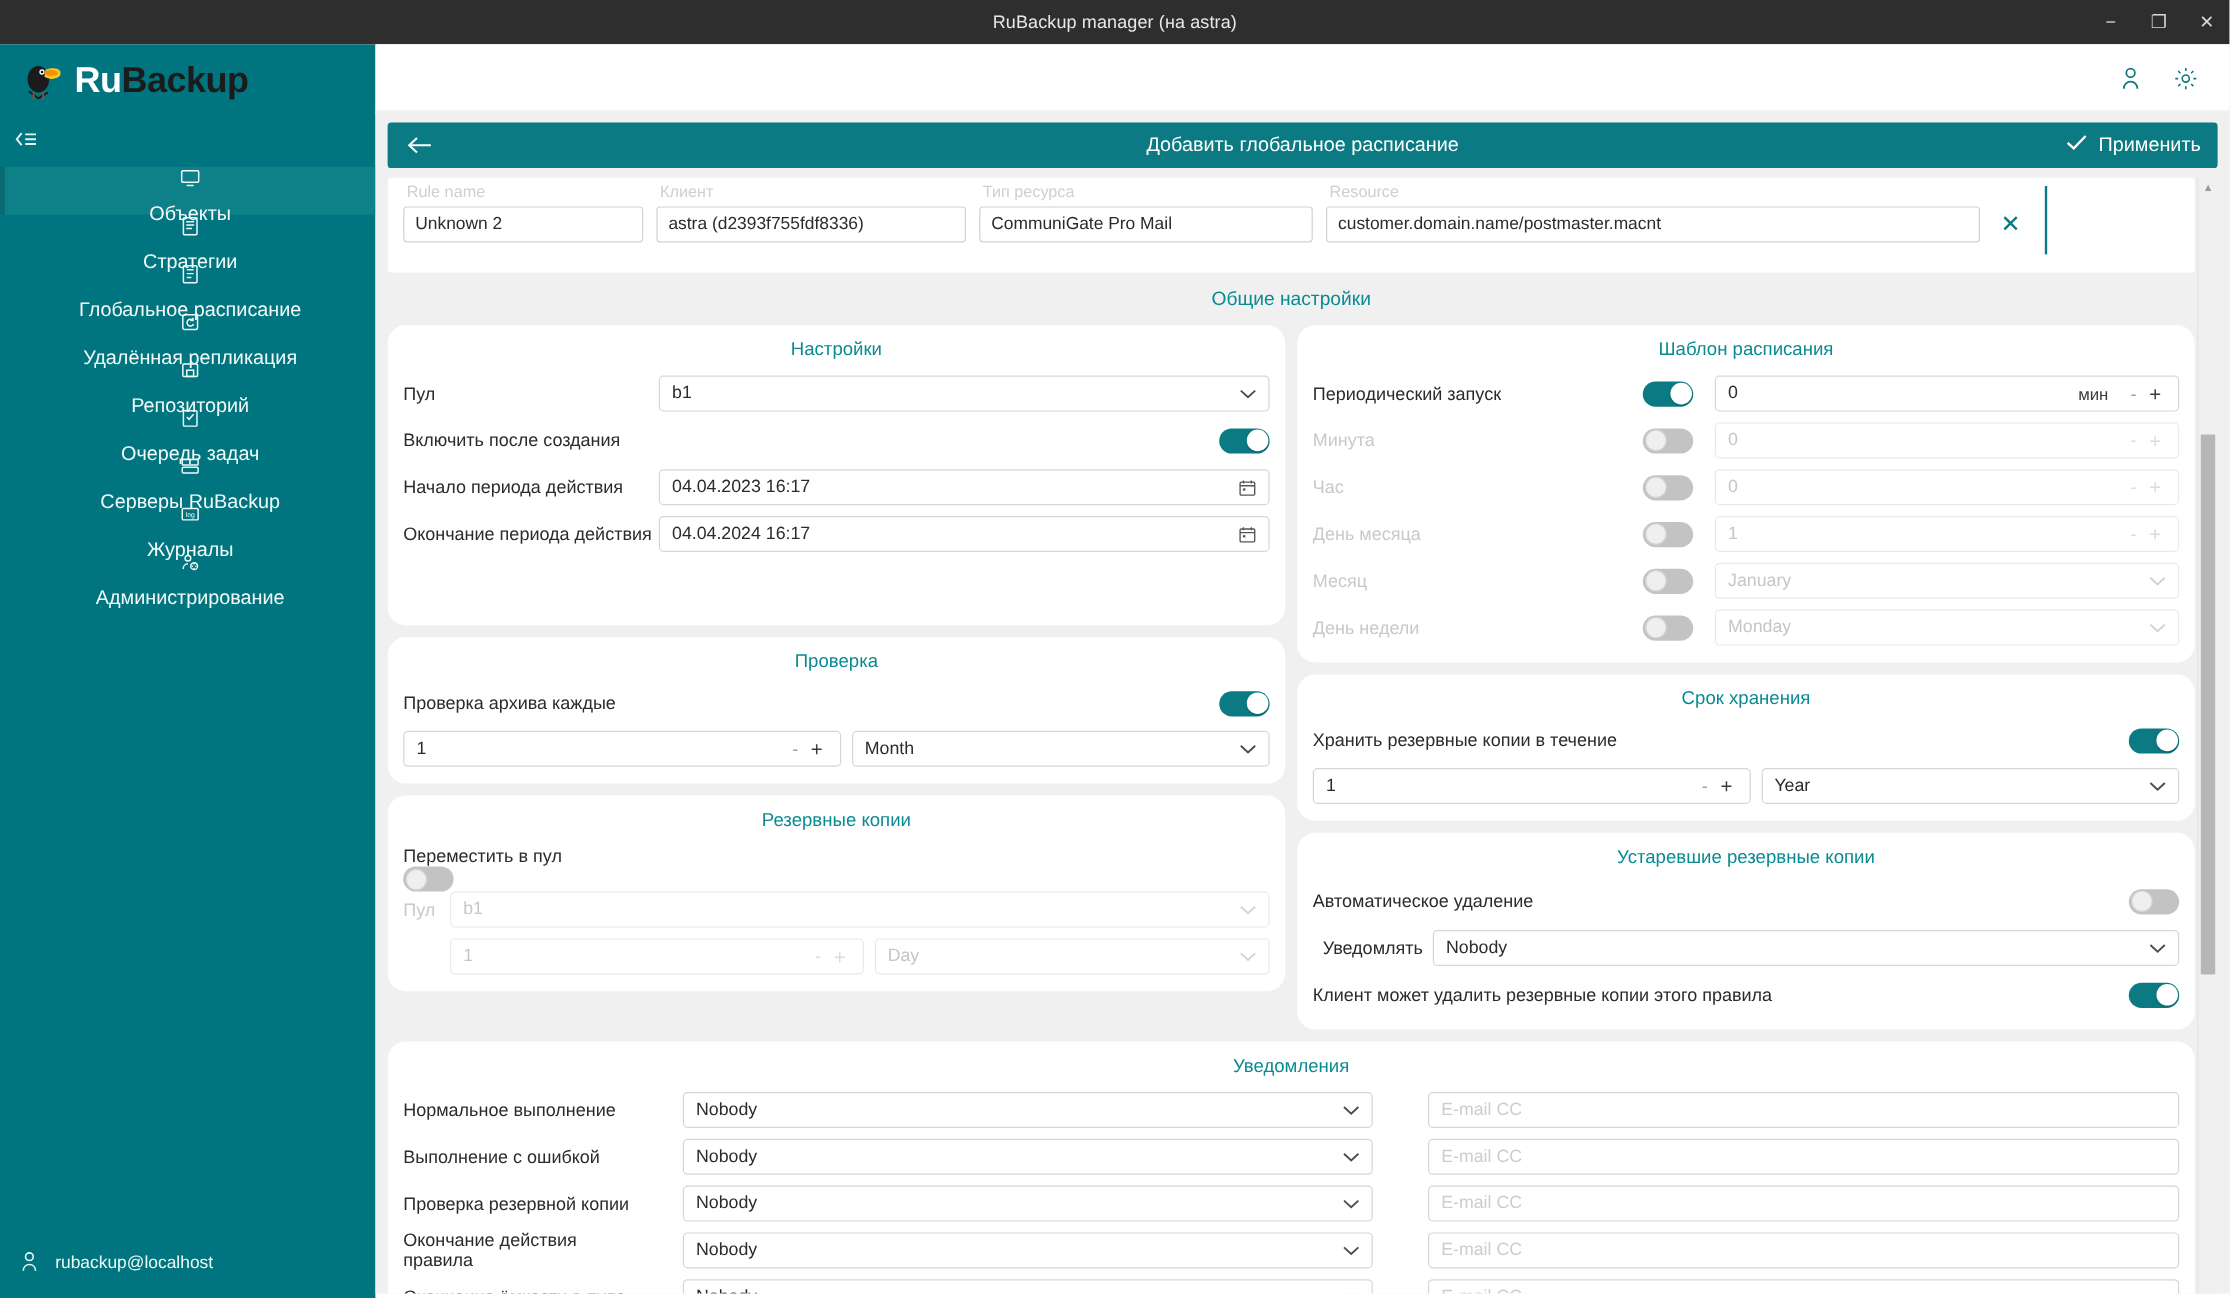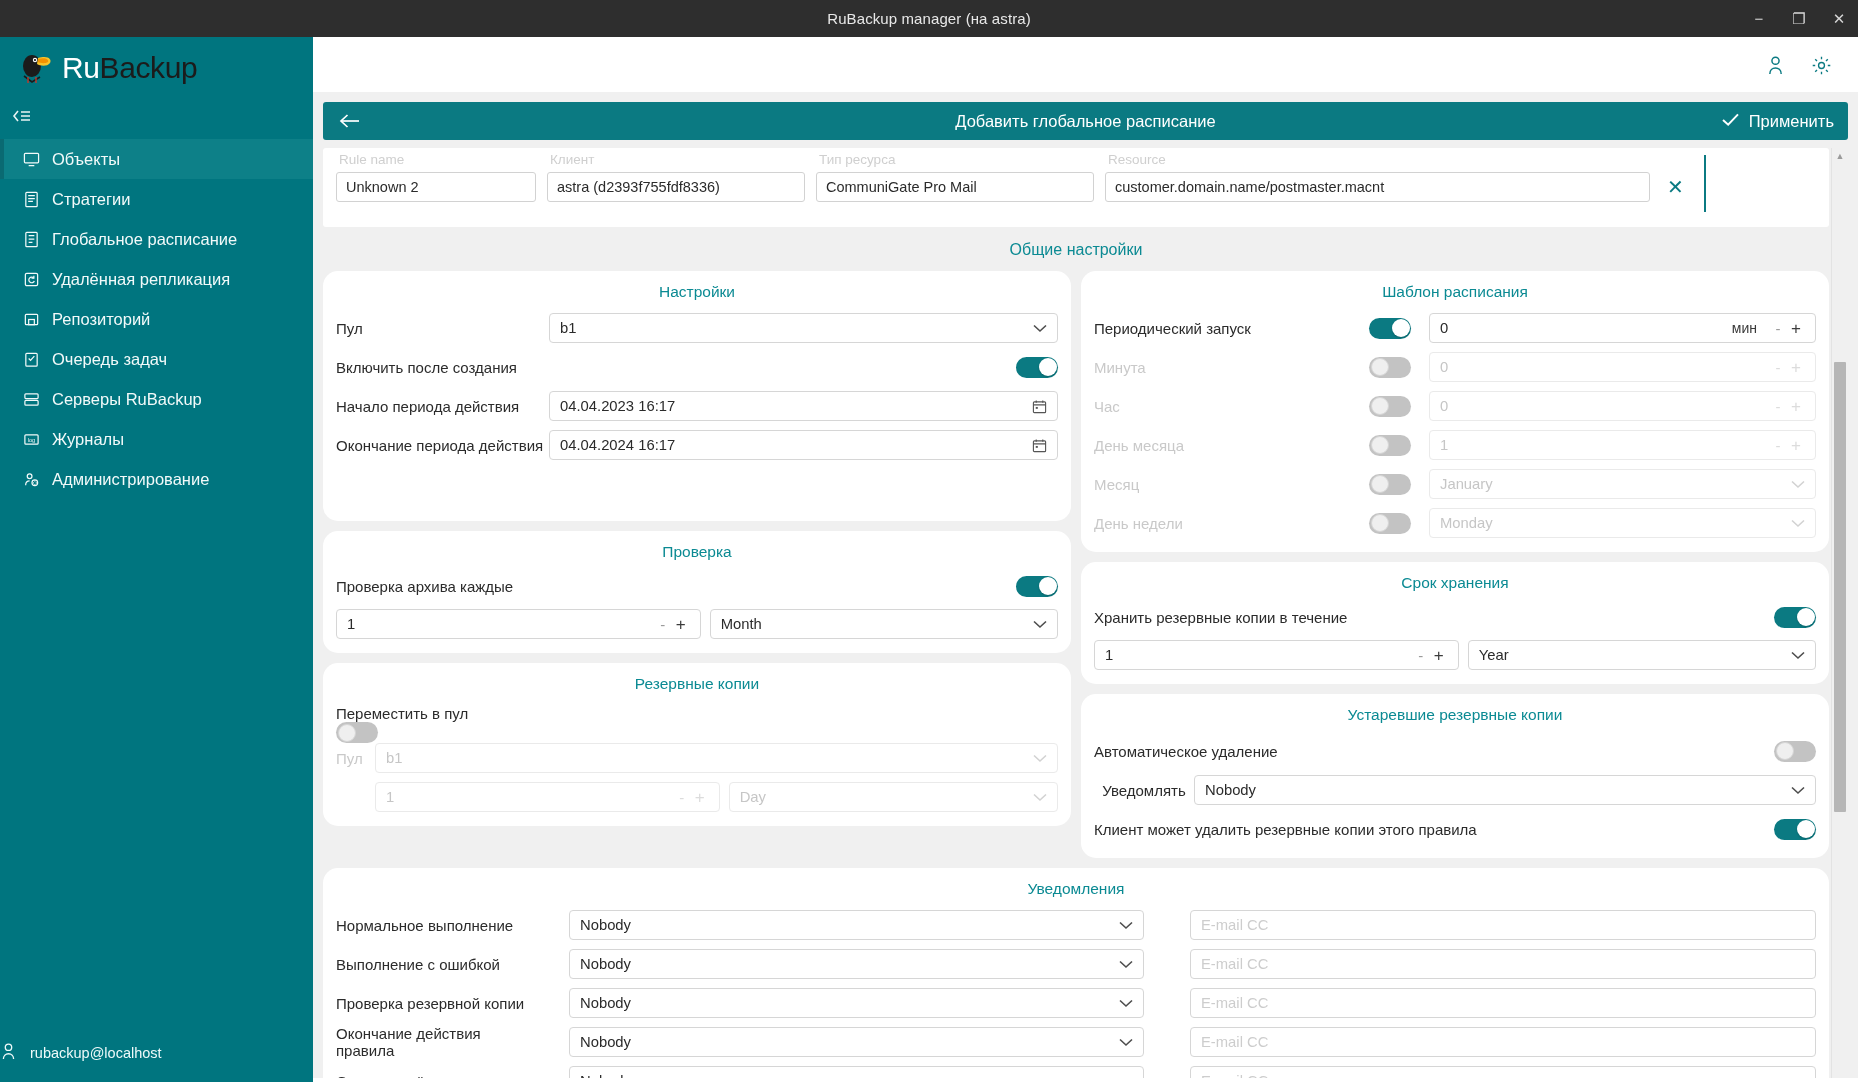--- a/index.html
+++ b/index.html
@@ -24,43 +24,44 @@
   .winbtn { font-size: 15px; line-height: 1; cursor: default;
             width: 18px; text-align: center; }
 
   
   .sidebar {
     position: absolute; left: 0; top: 37px; width: 313px; height: 1045px;
     background: #00757f; color: #fff; display: flex; flex-direction: column;
   }
   .brand { height: 62px; display: flex; align-items: center; padding-left: 10px; gap: 8px; }
   .brand-logo { width: 44px; height: 44px; position: relative; }
-  .brand-text { font-size: 30px; font-weight: normal; letter-spacing: -.4px; }
+  .brand-text { font-size: 30px; font-weight: bold; letter-spacing: -.4px; }
   .brand-text .ru { color: #ffffff; }
   .brand-text .backup { color: #1b1b1b; }
 
   .collapse-row { height: 34px; display: flex; align-items: center; padding-left: 11px; }
   .collapse-icon { width: 22px; height: 18px; color: #e8f4f4; }
 
   .nav { margin-top: 6px; }
   .nav-item {
     height: 40px; display: flex; align-items: center; gap: 11px;
-    padding-left: 22px; font-size: 16.5px; color: #f2fafa; cursor: pointer;
+    padding-left: 4px; font-size: 16.5px; color: #f2fafa; cursor: pointer;
     position: relative;
+    flex-direction: column;
   }
   .nav-item.active { background: #0d8088; }
   .nav-item.active::before {
     content: ""; position: absolute; left: 0; top: 0; bottom: 0; width: 4px; background: #0a6a72;
   }
   .nav-ico { width: 19px; height: 19px; flex: none; display: flex; align-items: center; justify-content: center; }
   .nav-ico svg { width: 17px; height: 17px; }
 
   .side-footer {
     margin-top: auto; height: 58px; display: flex; align-items: center;
-    gap: 13px; font-size: 14.5px; color: #eefafa;
+    gap: 13px; padding-left: 16px; font-size: 14.5px; color: #eefafa;
   }
 
   
   .main {
     position: absolute; left: 313px; top: 37px;
     width: 1545px; height: 1045px; background: #ffffff;
   }
   .topbar {
     position: absolute; left: 0; top: 0; width: 1545px; height: 58px;
     background: #fff; border-bottom: 1px solid #e2e2e2;

